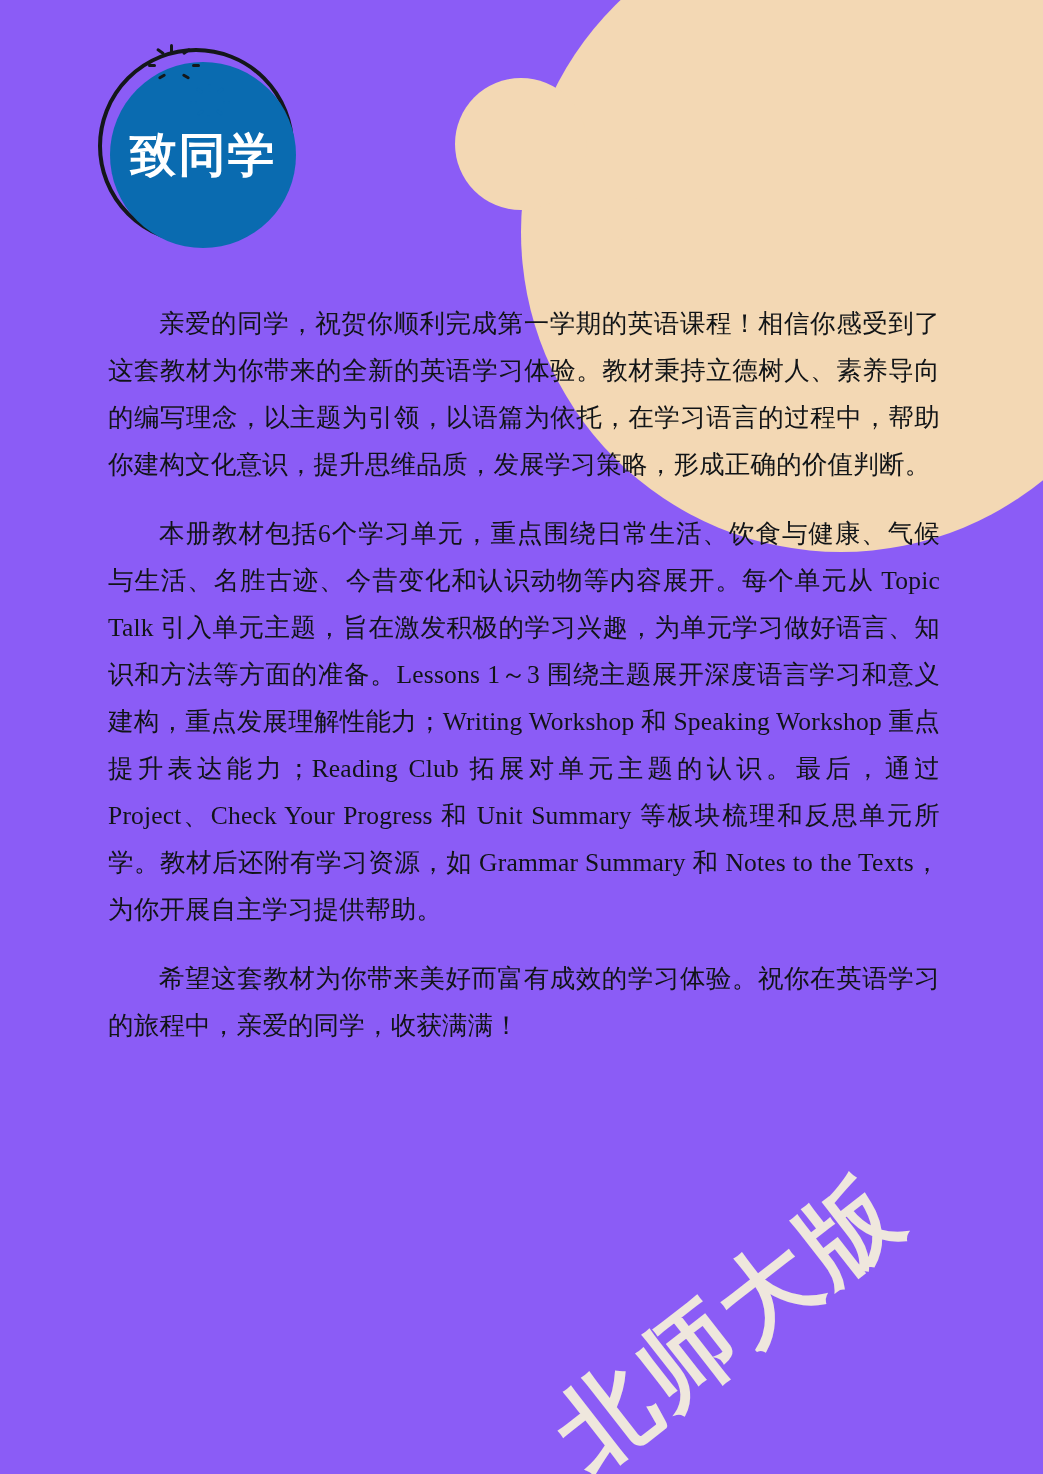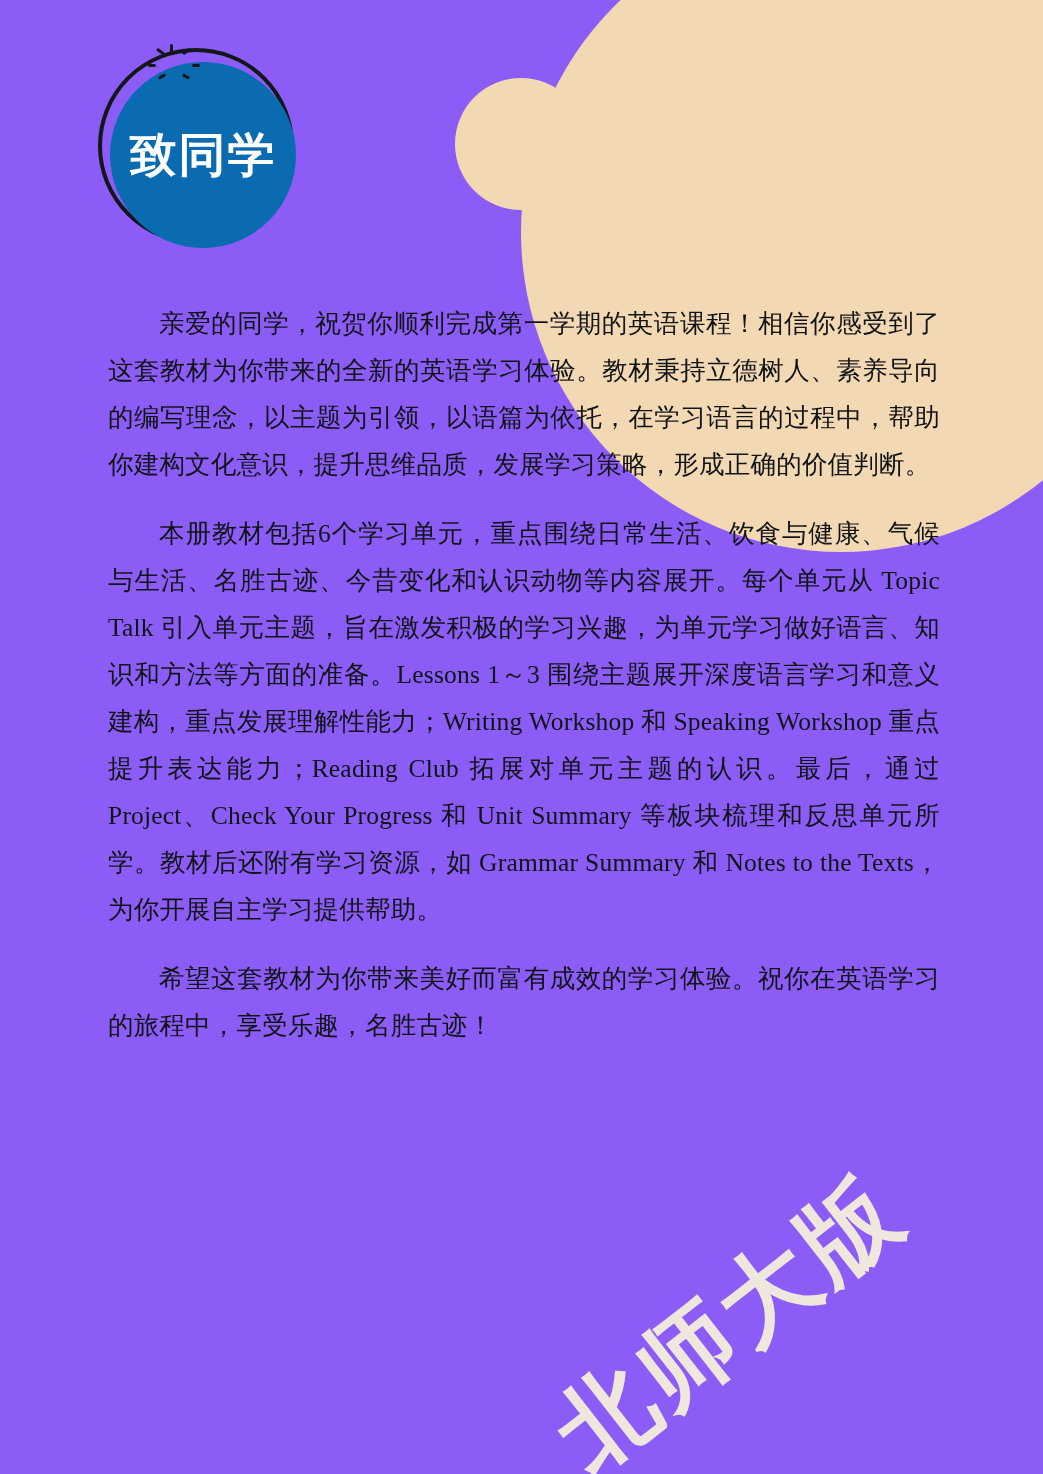--- a/index.html
+++ b/index.html
@@ -185,18 +185,18 @@
       <i style="left:33px; top:17px; width:7px; height:3px;"></i>
       <i style="left:7px; top:27px; width:7px; height:3px; transform:rotate(-35deg);"></i>
       <i style="left:26px; top:27px; width:7px; height:3px; transform:rotate(35deg);"></i>
       <i style="left:17px; top:31px; width:3px; height:8px;"></i>
     </div>
   </div>
 
   <div class="content">
     <p class="para">亲爱的同学，祝贺你顺利完成第一学期的英语课程！相信你感受到了这套教材为你带来的全新的英语学习体验。教材秉持立德树人、素养导向的编写理念，以主题为引领，以语篇为依托，在学习语言的过程中，帮助你建构文化意识，提升思维品质，发展学习策略，形成正确的价值判断。</p>
     <p class="para">本册教材包括6个学习单元，重点围绕日常生活、饮食与健康、气候与生活、名胜古迹、今昔变化和认识动物等内容展开。每个单元从 Topic Talk 引入单元主题，旨在激发积极的学习兴趣，为单元学习做好语言、知识和方法等方面的准备。Lessons 1～3 围绕主题展开深度语言学习和意义建构，重点发展理解性能力；Writing Workshop 和 Speaking Workshop 重点提升表达能力；Reading Club 拓展对单元主题的认识。最后，通过 Project、Check Your Progress 和 Unit Summary 等板块梳理和反思单元所学。教材后还附有学习资源，如 Grammar Summary 和 Notes to the Texts，为你开展自主学习提供帮助。</p>
-    <p class="para">希望这套教材为你带来美好而富有成效的学习体验。祝你在英语学习的旅程中，享受乐趣，名胜古迹！</p>
+    <p class="para">希望这套教材为你带来美好而富有成效的学习体验。祝你在英语学习的旅程中，亲爱的同学，收获满满！</p>
   </div>
 
   <div class="watermark">北师大版</div>
 
 </div>
 
 </body></html>

